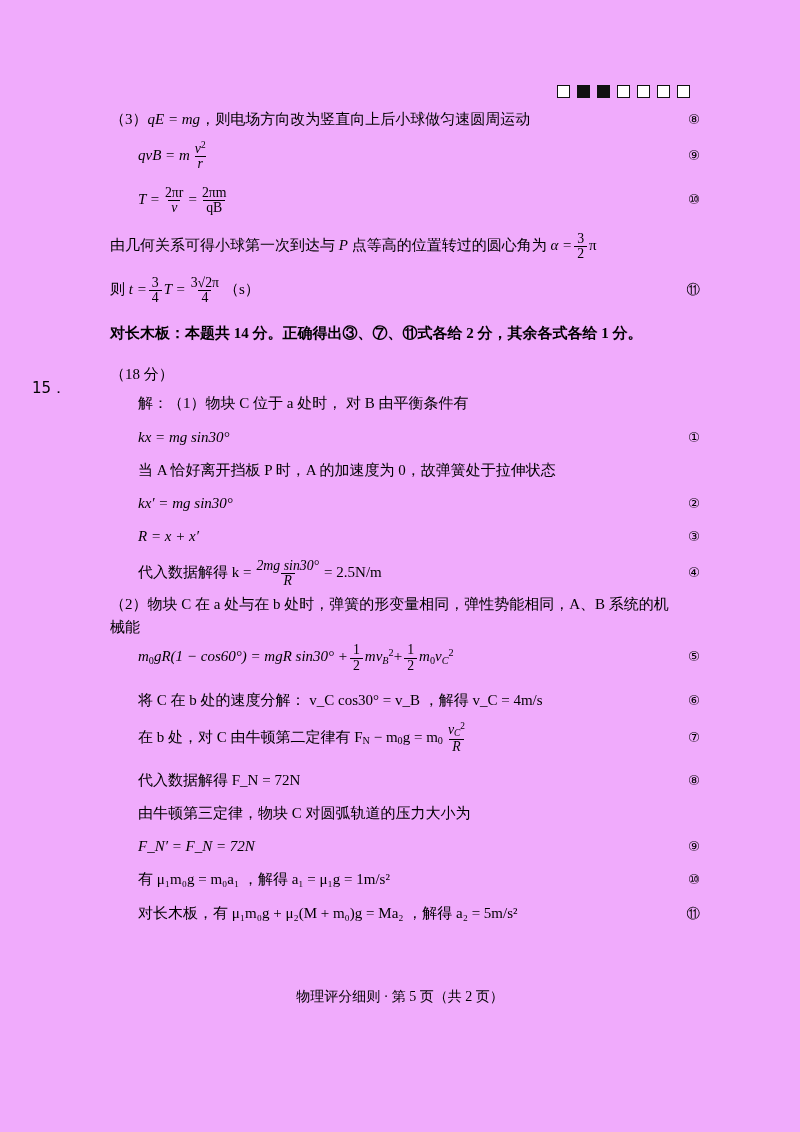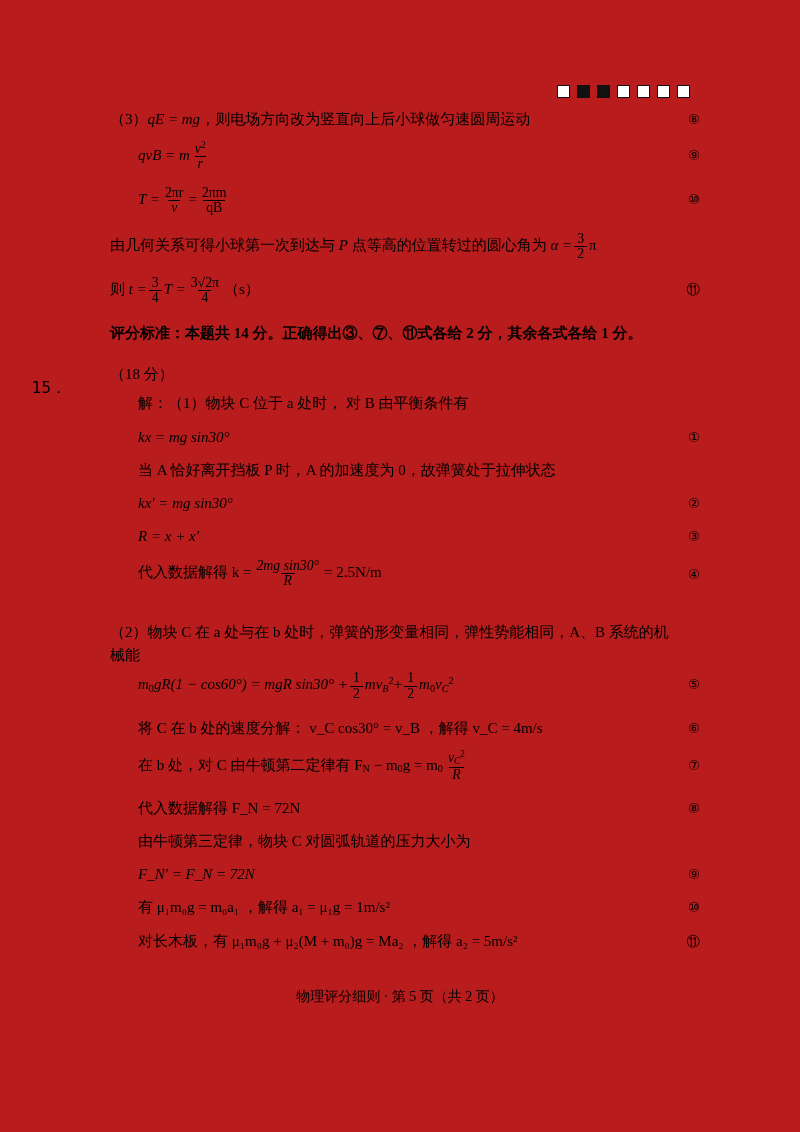--- a/index.html
+++ b/index.html
@@ -13,21 +13,21 @@
     font-family: "Liberation Serif", serif;
     color: #000000;
     position: relative;
     overflow: hidden;
   }
   .page {
     position: absolute;
     left: 0; top: 0;
     width: 800px;
     height: 1132px;
-    background: #b91c1c;
+    background: #f0abfc;
   }
   
   .marker-row {
     position: absolute;
     right: 110px;
     top: 85px;
     display: flex;
     gap: 7px;
   }
   .marker {
@@ -174,21 +174,21 @@
           </span><span class="it">T =</span><span class="frac">
             <span class="nume">3√2π</span>
             <span class="den">4</span>
           </span><span>（s）</span>
       </div>
       <div class="num">⑪</div>
     </div>
 
     <div class="row" style="margin-bottom:6px;">
       <div class="body txt bold">
-        <span>评分标准：</span><span>本题共 14 分。正确得出③、⑦、⑪式各给 2 分，其余各式各给 1 分。</span>
+        <span>对长木板：</span><span>本题共 14 分。正确得出③、⑦、⑪式各给 2 分，其余各式各给 1 分。</span>
       </div>
       <div class="num"></div>
     </div>
 
     <div class="q15">
       <span class="label">15．</span>
       <span class="txt">（18 分）</span>
     </div>
 
     <div class="row">
@@ -209,21 +209,21 @@
     <div class="row">
       <div class="body txt indent1"><span class="it">kx′ = mg sin30°</span></div>
       <div class="num">②</div>
     </div>
 
     <div class="row">
       <div class="body txt indent1"><span class="it">R = x + x′</span></div>
       <div class="num">③</div>
     </div>
 
-    <div class="row" style="margin-bottom:32px;align-items:center;">
+    <div class="row" style="margin-bottom:4px;">
       <div class="body txt indent1">
         <span>代入数据解得 k =</span><span class="frac">
             <span class="nume it">2mg sin30°</span>
             <span class="den it">R</span>
           </span><span>= 2.5N/m</span>
       </div>
       <div class="num">④</div>
     </div>
 
     <div class="row" style="margin-bottom:4px;">

